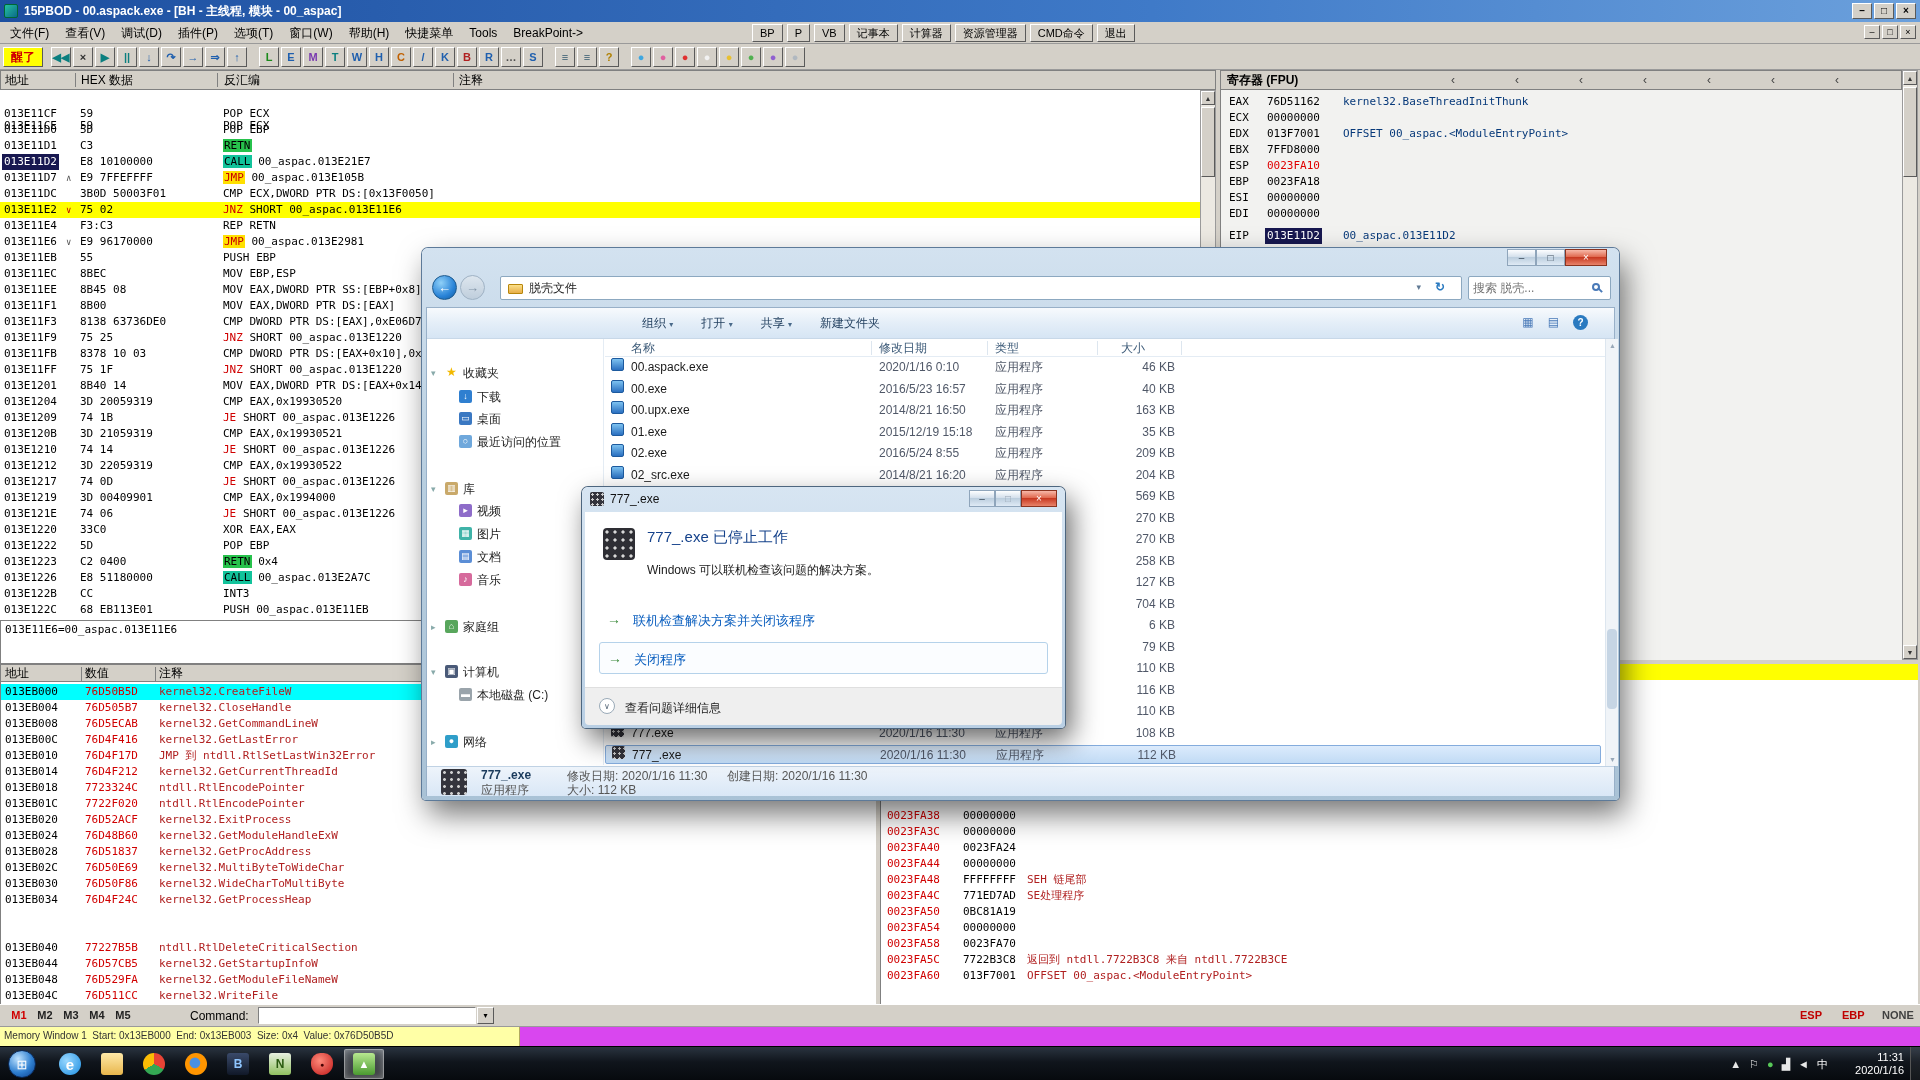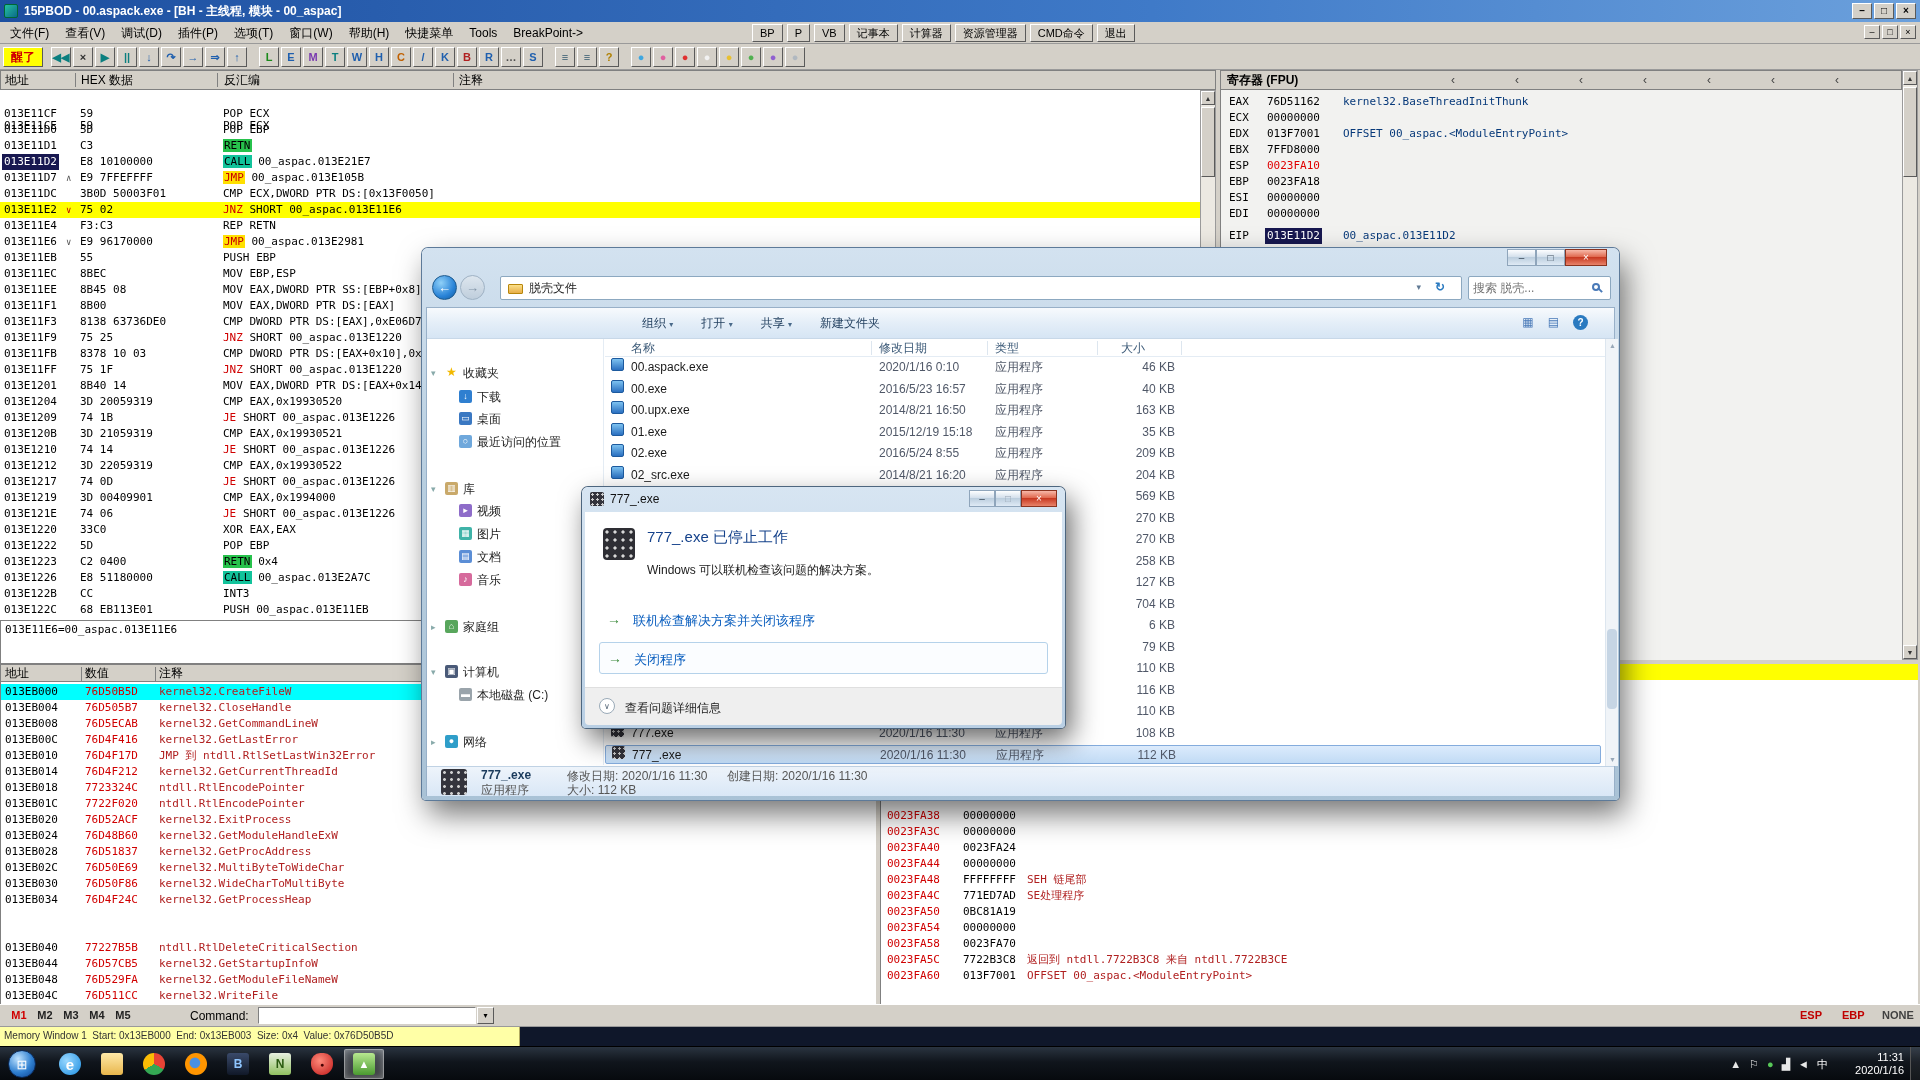--- a/index.html
+++ b/index.html
@@ -82,21 +82,21 @@
 .sc{left:146px;color:#b02020}
 
 #cmdbar{position:absolute;left:0;top:1004px;width:1920px;height:22px;background:#d4d0c8;border-top:1px solid #fff}
 .mtab{display:inline-block;width:26px;text-align:center;font-size:11px;font-weight:bold;line-height:20px;color:#222}
 .mtab.first{color:#d00000}
 #mtabs{position:absolute;left:6px;top:0}
 #cmdlbl{position:absolute;left:190px;top:4px}
 #cmdinput{position:absolute;left:258px;top:2px;width:218px;height:17px;border:1px solid;border-color:#808080 #fff #fff #808080;background:#fff;font-size:11px;padding:0 3px}
 #cmddrop{position:absolute;left:477px;top:2px;width:17px;height:17px;font-size:8px;text-align:center;line-height:16px}
 .flaglbl{position:absolute;top:4px;font-weight:bold;font-size:11px}
-#memline{position:absolute;left:0;top:1026px;width:1920px;height:20px;background:#0f172a;border-top:1px solid #9a9a9a}
+#memline{position:absolute;left:0;top:1026px;width:1920px;height:20px;background:#d946ef;border-top:1px solid #9a9a9a}
 #memyellow{position:absolute;left:0;top:0;width:520px;height:19px;background:#ffffa6;border-right:1px solid #b0a860}
 #memtext{position:absolute;left:4px;top:3px;font-size:10px;color:#333;white-space:pre}
 
 
 #explorer{position:absolute;left:422px;top:248px;width:1197px;height:552px;z-index:10;border-radius:6px 6px 4px 4px;background:linear-gradient(#d3e2f0,#b9cfe0 40%,#a9c2d6);box-shadow:0 0 0 1px #5d7a99,6px 14px 30px rgba(0,0,0,.55)}
 #ewinbtns{position:absolute;right:12px;top:1px;display:flex}
 .ebtn{width:29px;height:17px;background:linear-gradient(#fdfeff,#d4e0ec 45%,#bccede 50%,#dfeaf5);border:1px solid #8fa5bb;font-size:10px;line-height:15px;text-align:center;color:#3a4a5a}
 .ebtn.close{width:42px;background:linear-gradient(#f7b8a8,#e06a50 45%,#c83a22 50%,#e8836a);color:#fff;border-color:#8a3420}
 #navbar{position:absolute;left:6px;top:24px;width:1185px;height:32px}
 .navcirc{position:absolute;top:3px;width:25px;height:25px;border-radius:50%;text-align:center;line-height:24px;font-size:13px;font-weight:bold}

